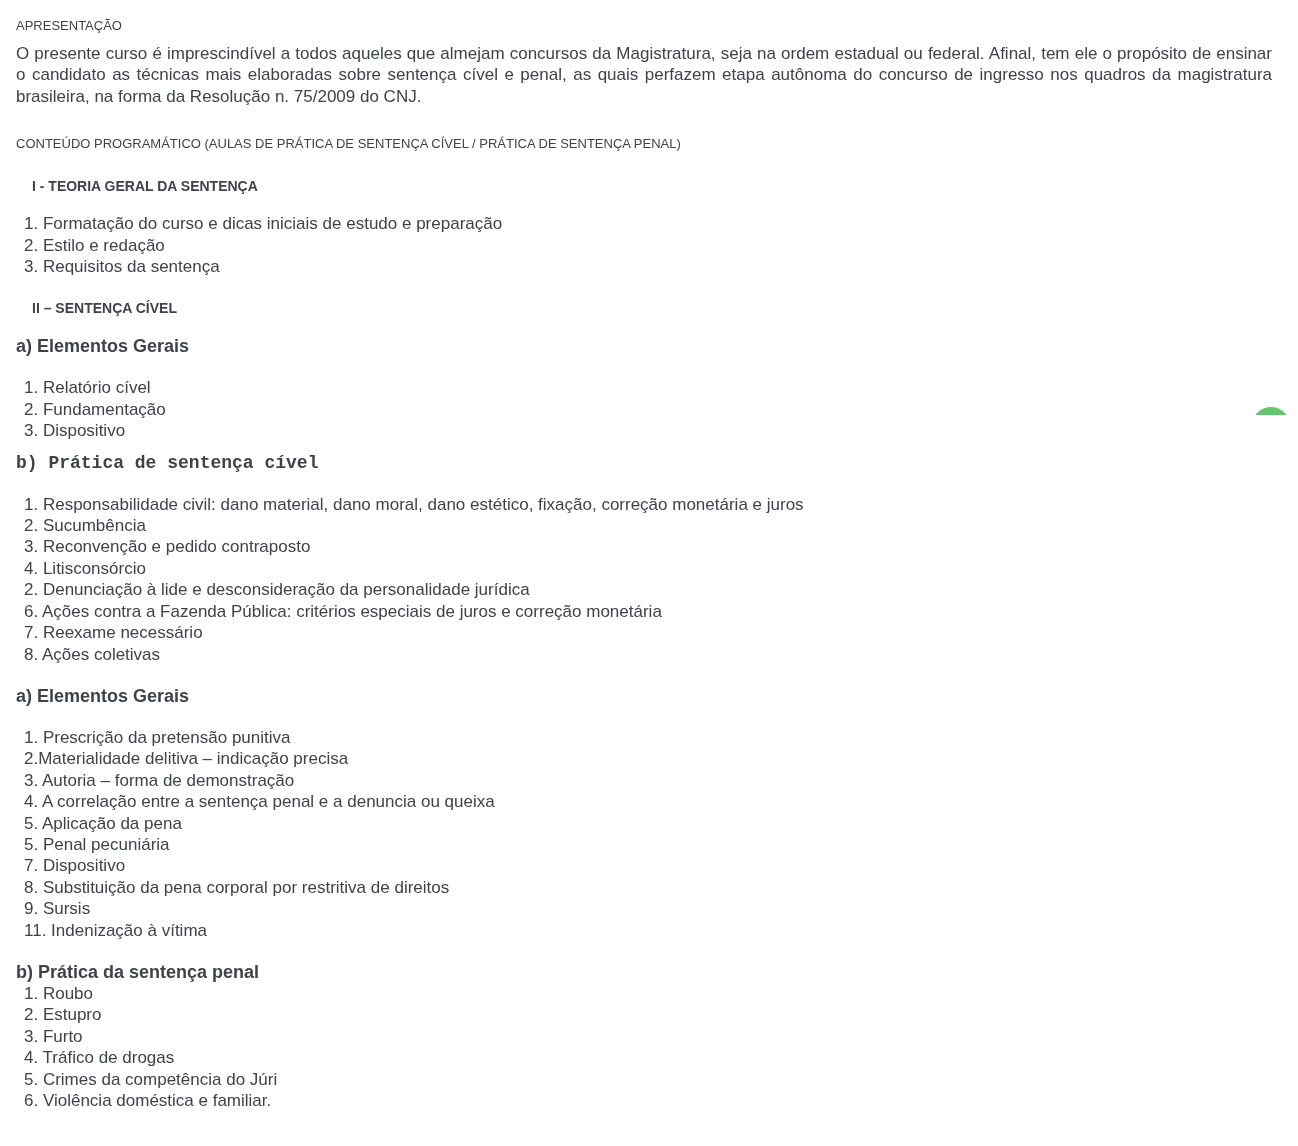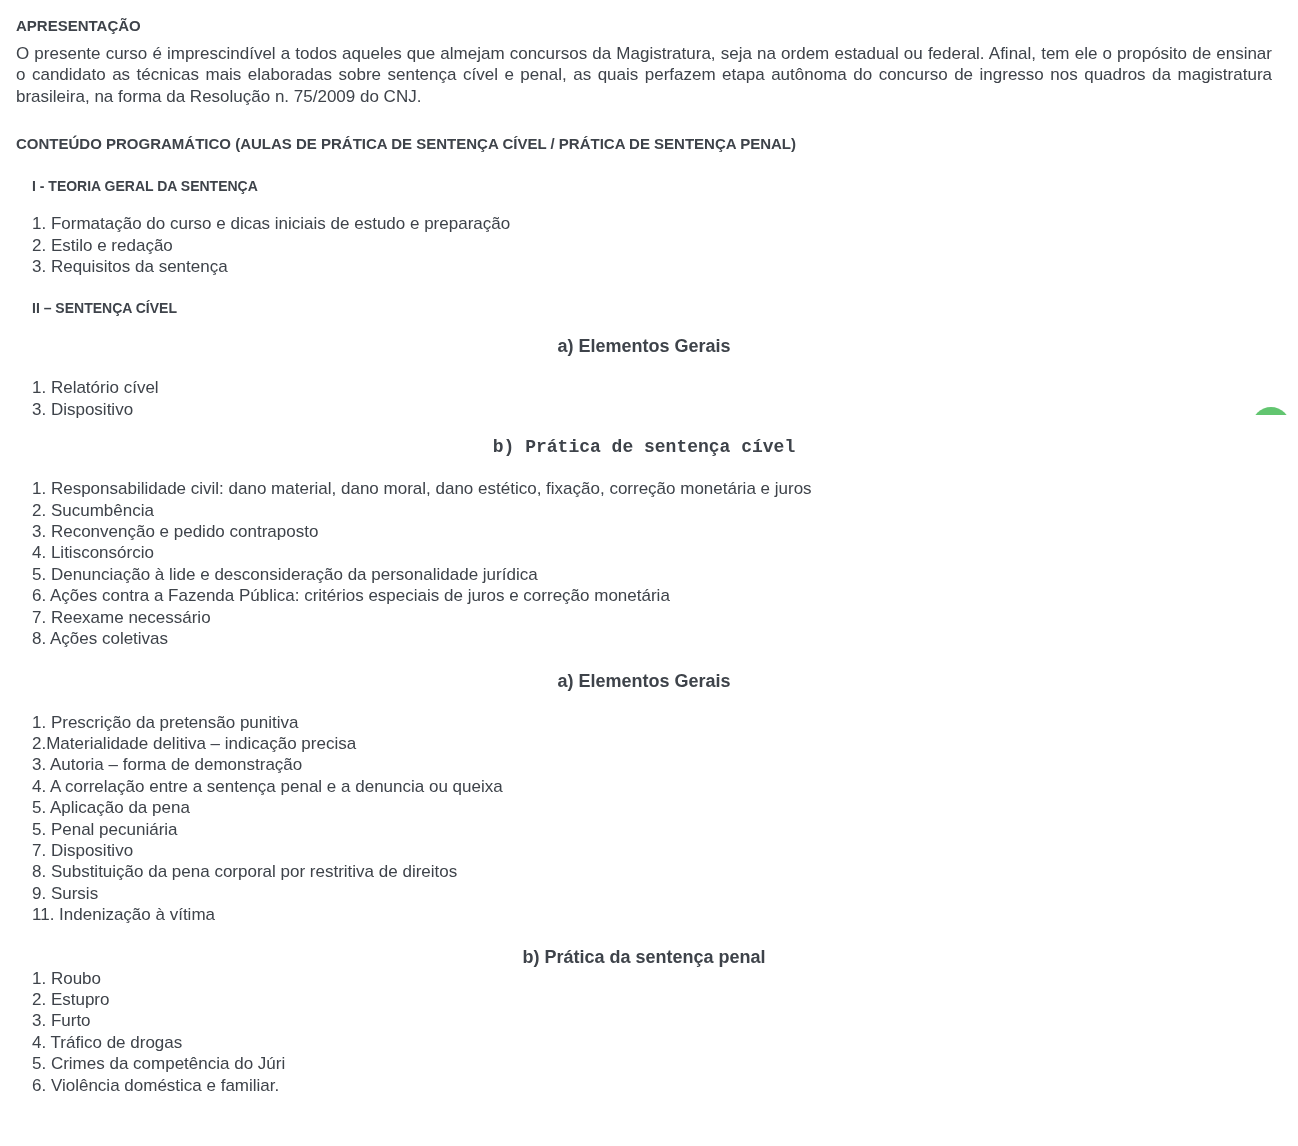--- a/index.html
+++ b/index.html
@@ -14,23 +14,23 @@
     width:1298px;
     min-height:1146px;
     background:var(--bg);
     padding:15px 26px 20px 16px;
     font-family:"Liberation Sans", sans-serif;
     color:var(--text-color);
     font-size:17px;
     line-height:21.4px;
   }
   .block-title{
-    font-size:15px;
+    font-size:13px;
     line-height:22px;
-    font-weight:700;
+    font-weight:400;
     margin:0 0 6px 0;
   }
   .presentation-body{
     margin:0;
     text-align:justify;
   }
   .syllabus-title{
     margin:26px 0 0 0;
   }
   .course-section{margin-top:20px;}
@@ -38,23 +38,22 @@
     font-size:14px;
     line-height:22px;
     font-weight:700;
     margin:16px;
   }
   .subheading{
     font-size:18px;
     line-height:22px;
     font-weight:700;
     margin:0;
-    text-align:center;
   }
-  .item-list{margin:16px;}
+  .item-list{margin:8px;}
   .item-line{margin:0;}
   .gap-blank{margin-top:20px;}
   .gap-small{margin-top:10px;font-family:Liberation Mono, monospace;}
   .gap-none{margin-top:0;}
   .fab-peek{
     position:absolute;
     left:1252px;
     top:407px;
     width:38px;
     height:8px;
@@ -88,29 +87,30 @@
           <div class="item-line">1. Formatação do curso e dicas iniciais de estudo e preparação</div>
           <div class="item-line">2. Estilo e redação</div>
           <div class="item-line">3. Requisitos da sentença</div>
         </div>
       </section>
       <section class="course-section">
         <h4 class="section-title">II – SENTENÇA CÍVEL</h4>
         <h5 class="subheading gap-none">a) Elementos Gerais</h5>
         <div class="item-list gap-blank">
           <div class="item-line">1. Relatório cível</div>
+          <div class="item-line">2. Fundamentação</div>
           <div class="item-line">3. Dispositivo</div>
         </div>
         <h5 class="subheading gap-small">b) Prática de sentença cível</h5>
         <div class="item-list gap-blank">
           <div class="item-line">1. Responsabilidade civil: dano material, dano moral, dano estético, fixação, correção monetária e juros</div>
           <div class="item-line">2. Sucumbência</div>
           <div class="item-line">3. Reconvenção e pedido contraposto</div>
           <div class="item-line">4. Litisconsórcio</div>
-          <div class="item-line">5. Denunciação à lide e desconsideração da personalidade jurídica</div>
+          <div class="item-line">2. Denunciação à lide e desconsideração da personalidade jurídica</div>
           <div class="item-line">6. Ações contra a Fazenda Pública: critérios especiais de juros e correção monetária</div>
           <div class="item-line">7. Reexame necessário</div>
           <div class="item-line">8. Ações coletivas</div>
         </div>
       </section>
       <section class="course-section">
         <h5 class="subheading gap-blank">a) Elementos Gerais</h5>
         <div class="item-list gap-blank">
           <div class="item-line">1. Prescrição da pretensão punitiva</div>
           <div class="item-line">2.Materialidade delitiva – indicação precisa</div>

